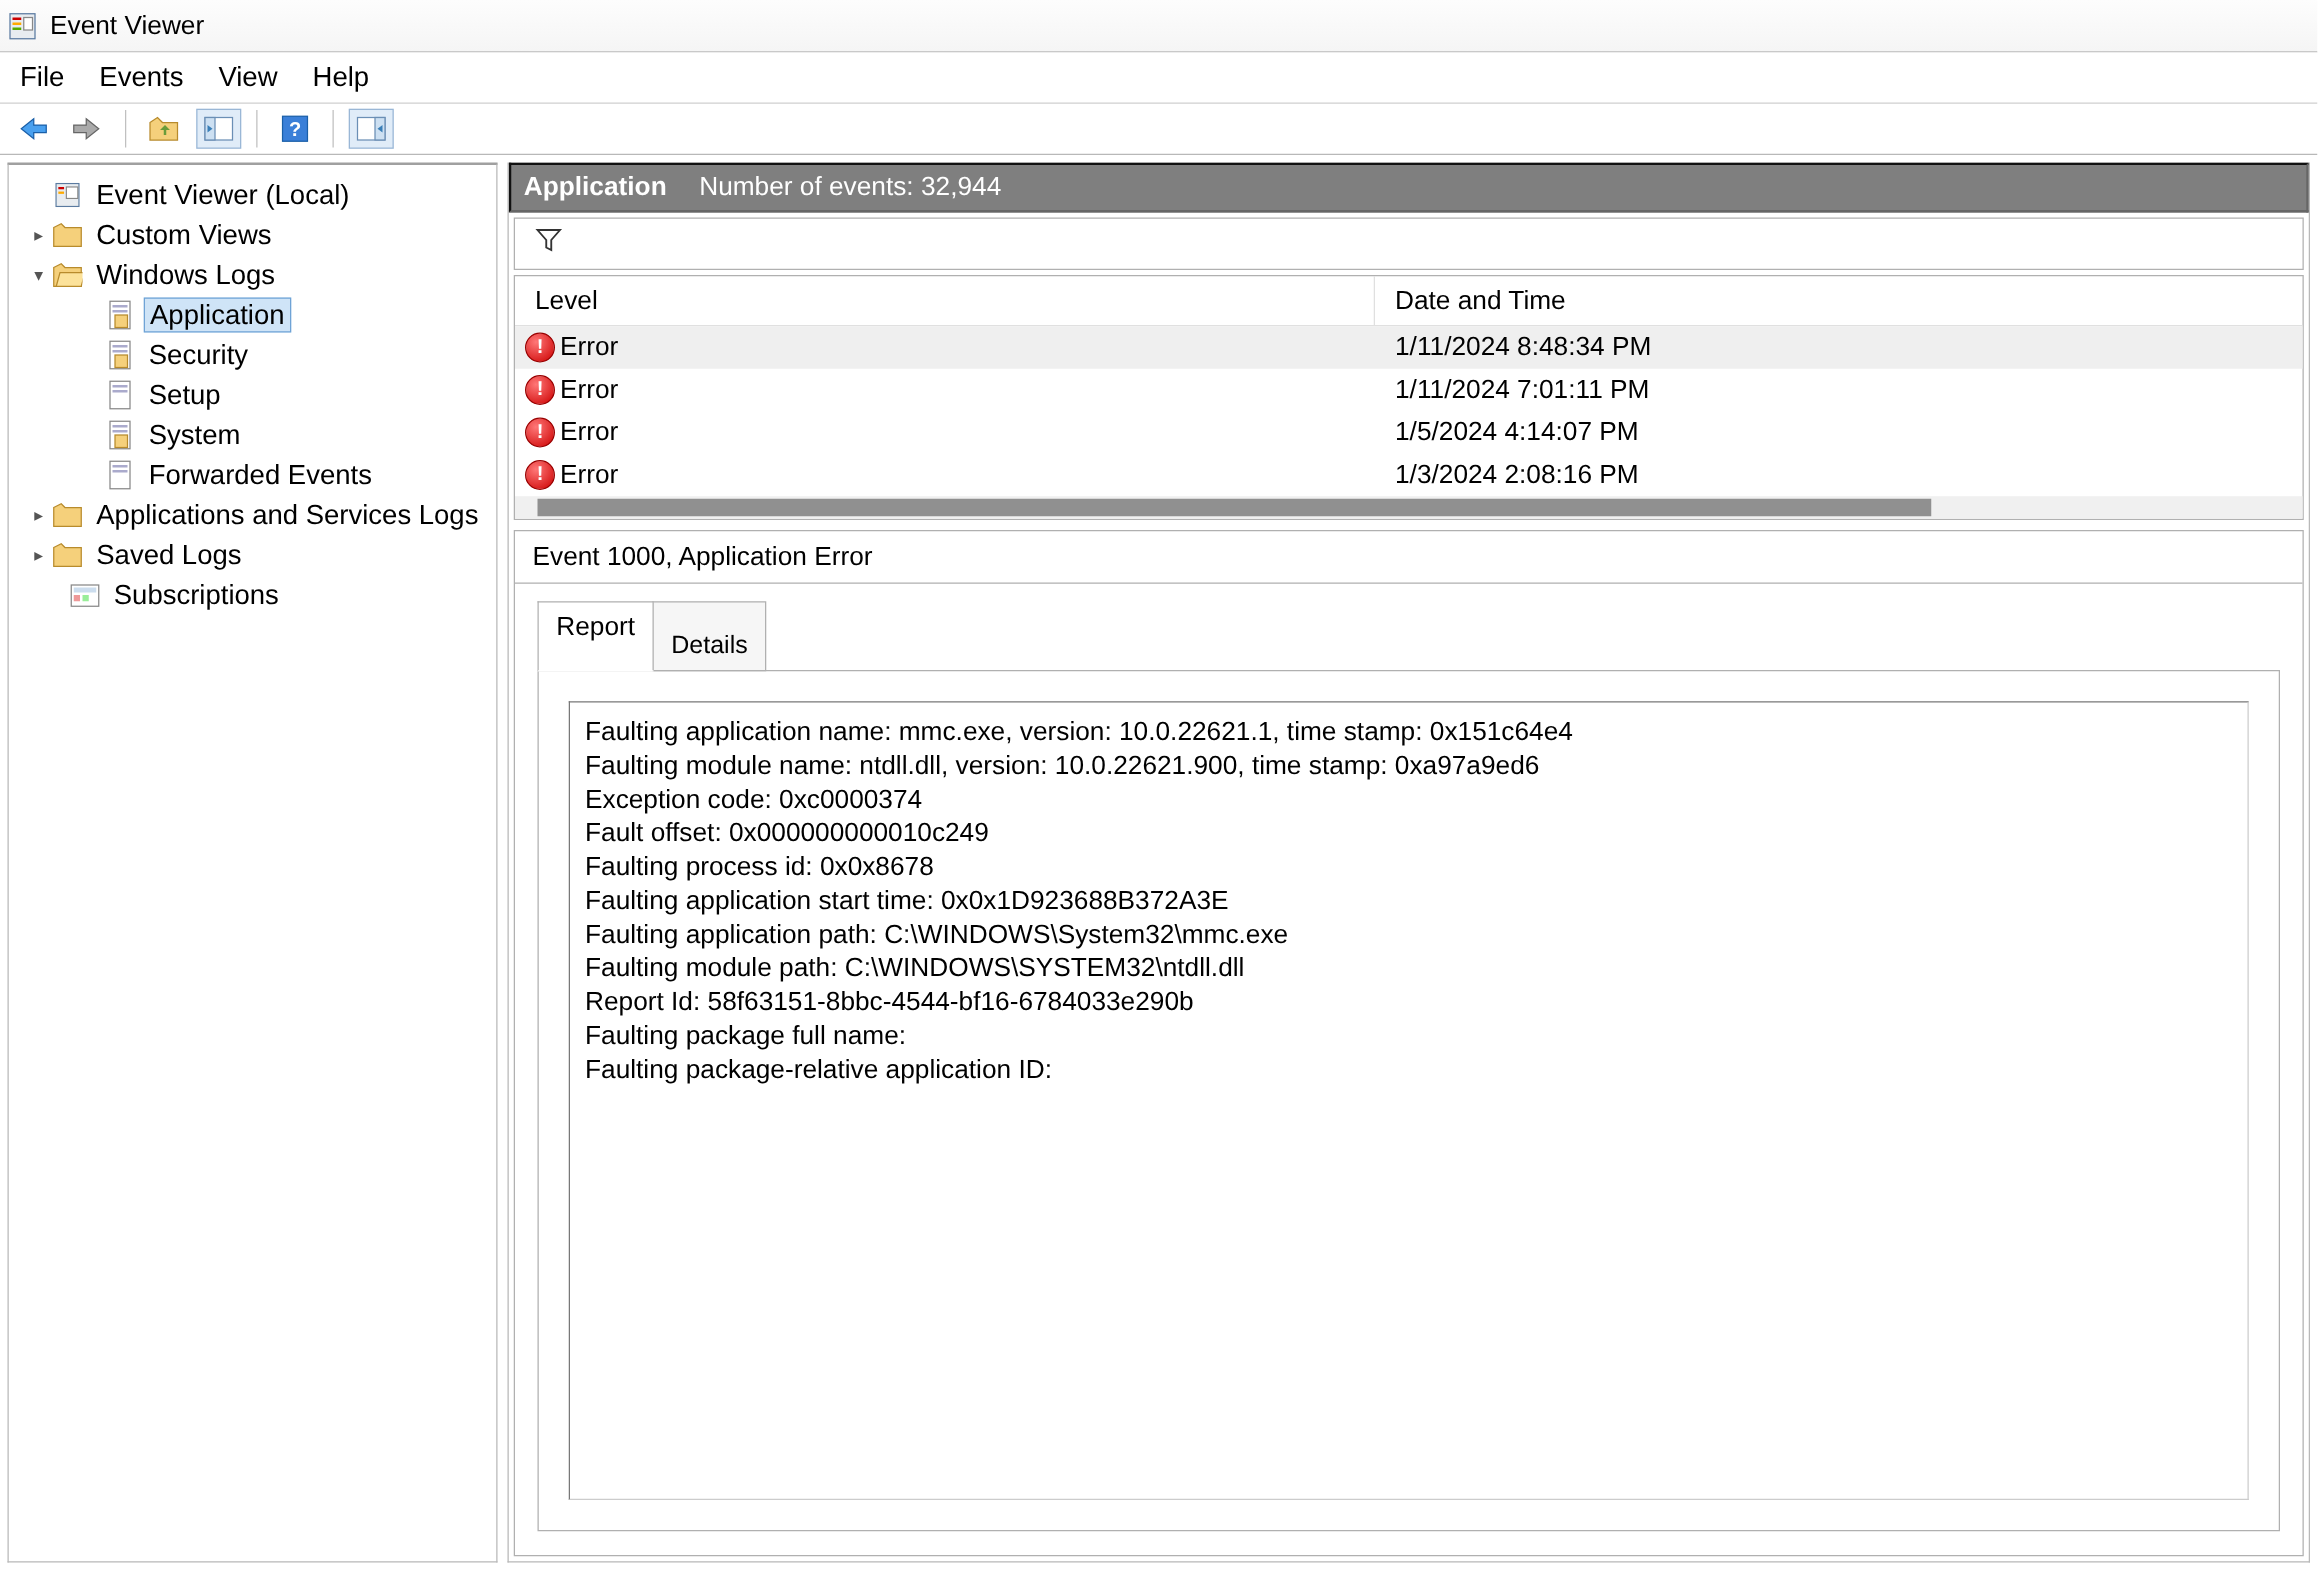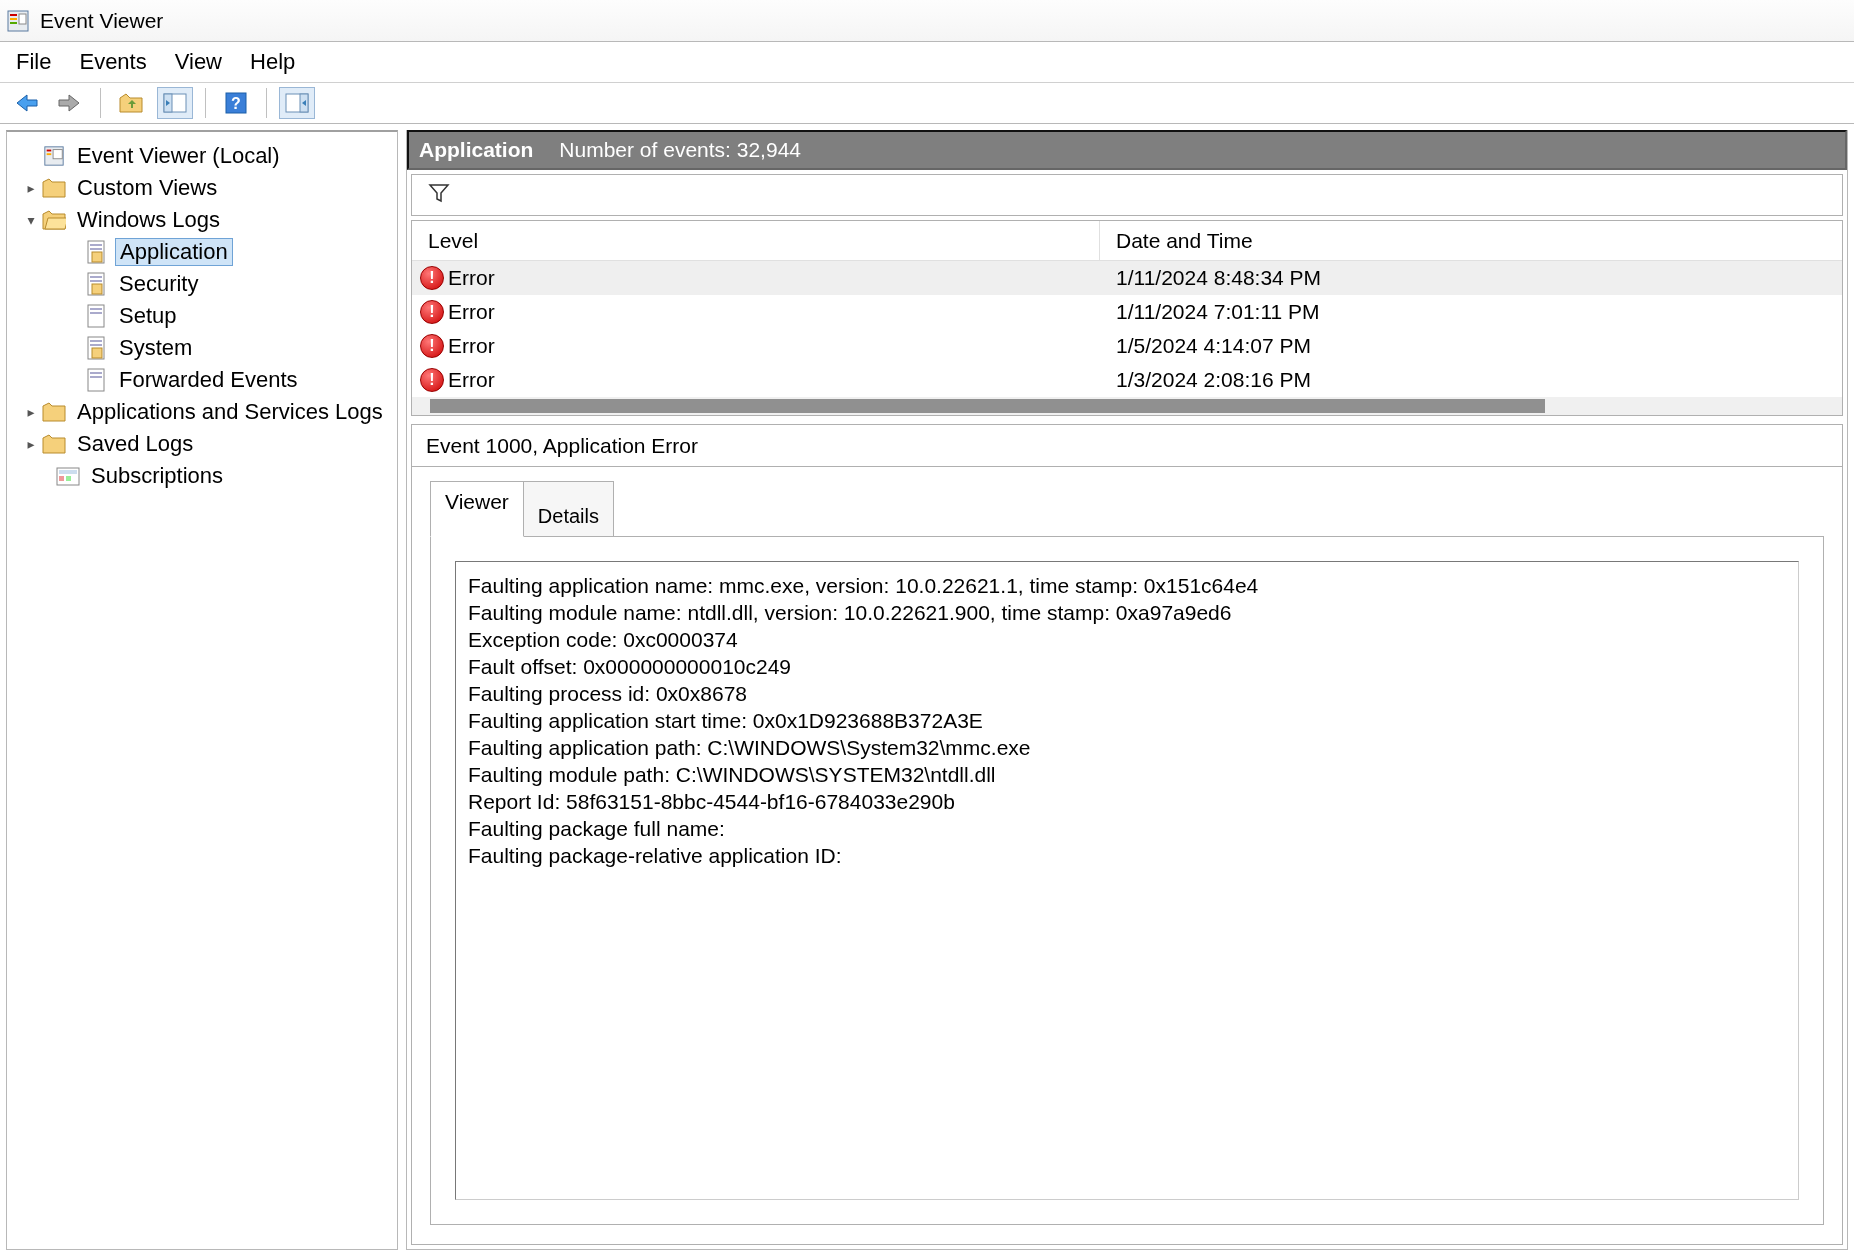--- a/index.html
+++ b/index.html
@@ -521,21 +521,21 @@
       </div>
       <div class="hscrollbar">
         <div class="hscrollbar-thumb"></div>
       </div>
     </div>
 
     <div class="details-panel">
       <div class="details-title">Event 1000, Application Error</div>
       <div style="display:flex;flex-direction:column;flex:1;">
         <div class="tabs">
-          <div class="tab active">Viewer</div>
+          <div class="tab active">Report</div>
           <div class="tab">Details</div>
         </div>
         <div class="details-body">
           <div class="details-text" id="details-lines">
               <div>Faulting application name: mmc.exe, version: 10.0.22621.1, time stamp: 0x151c64e4</div>
               <div>Faulting module name: ntdll.dll, version: 10.0.22621.900, time stamp: 0xa97a9ed6</div>
               <div>Exception code: 0xc0000374</div>
               <div>Fault offset: 0x000000000010c249</div>
               <div>Faulting process id: 0x0x8678</div>
               <div>Faulting application start time: 0x0x1D923688B372A3E</div>

